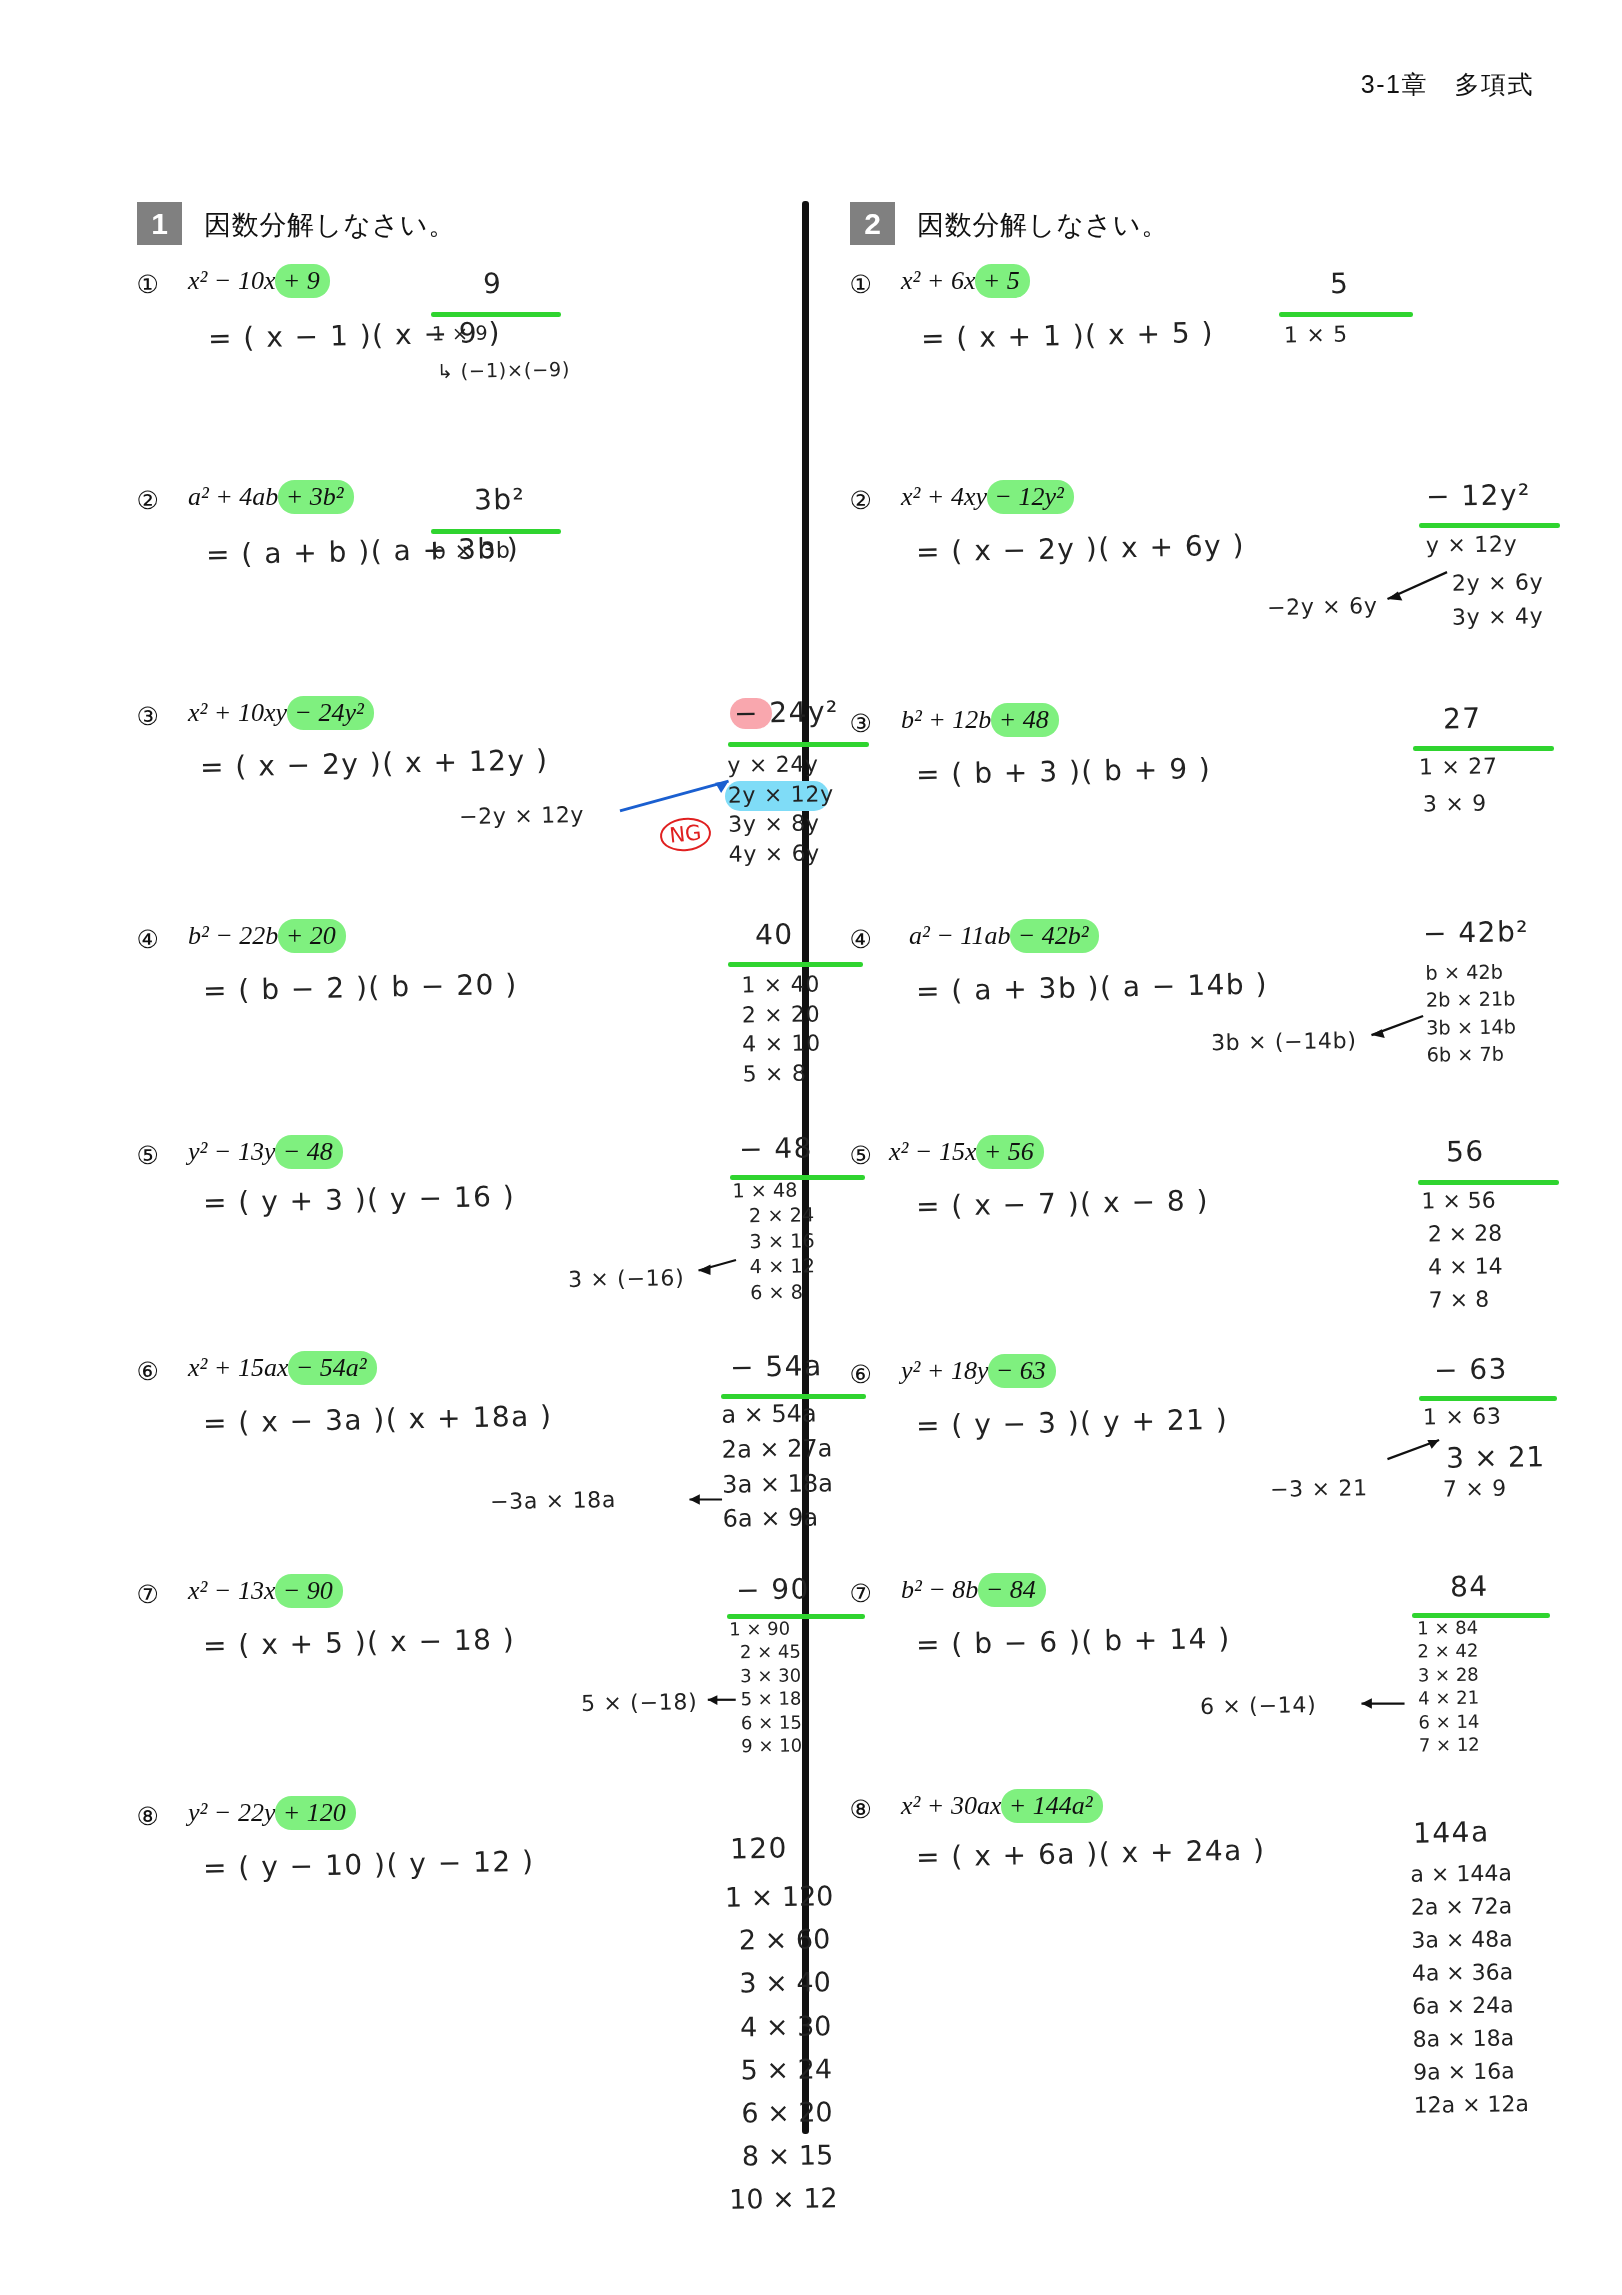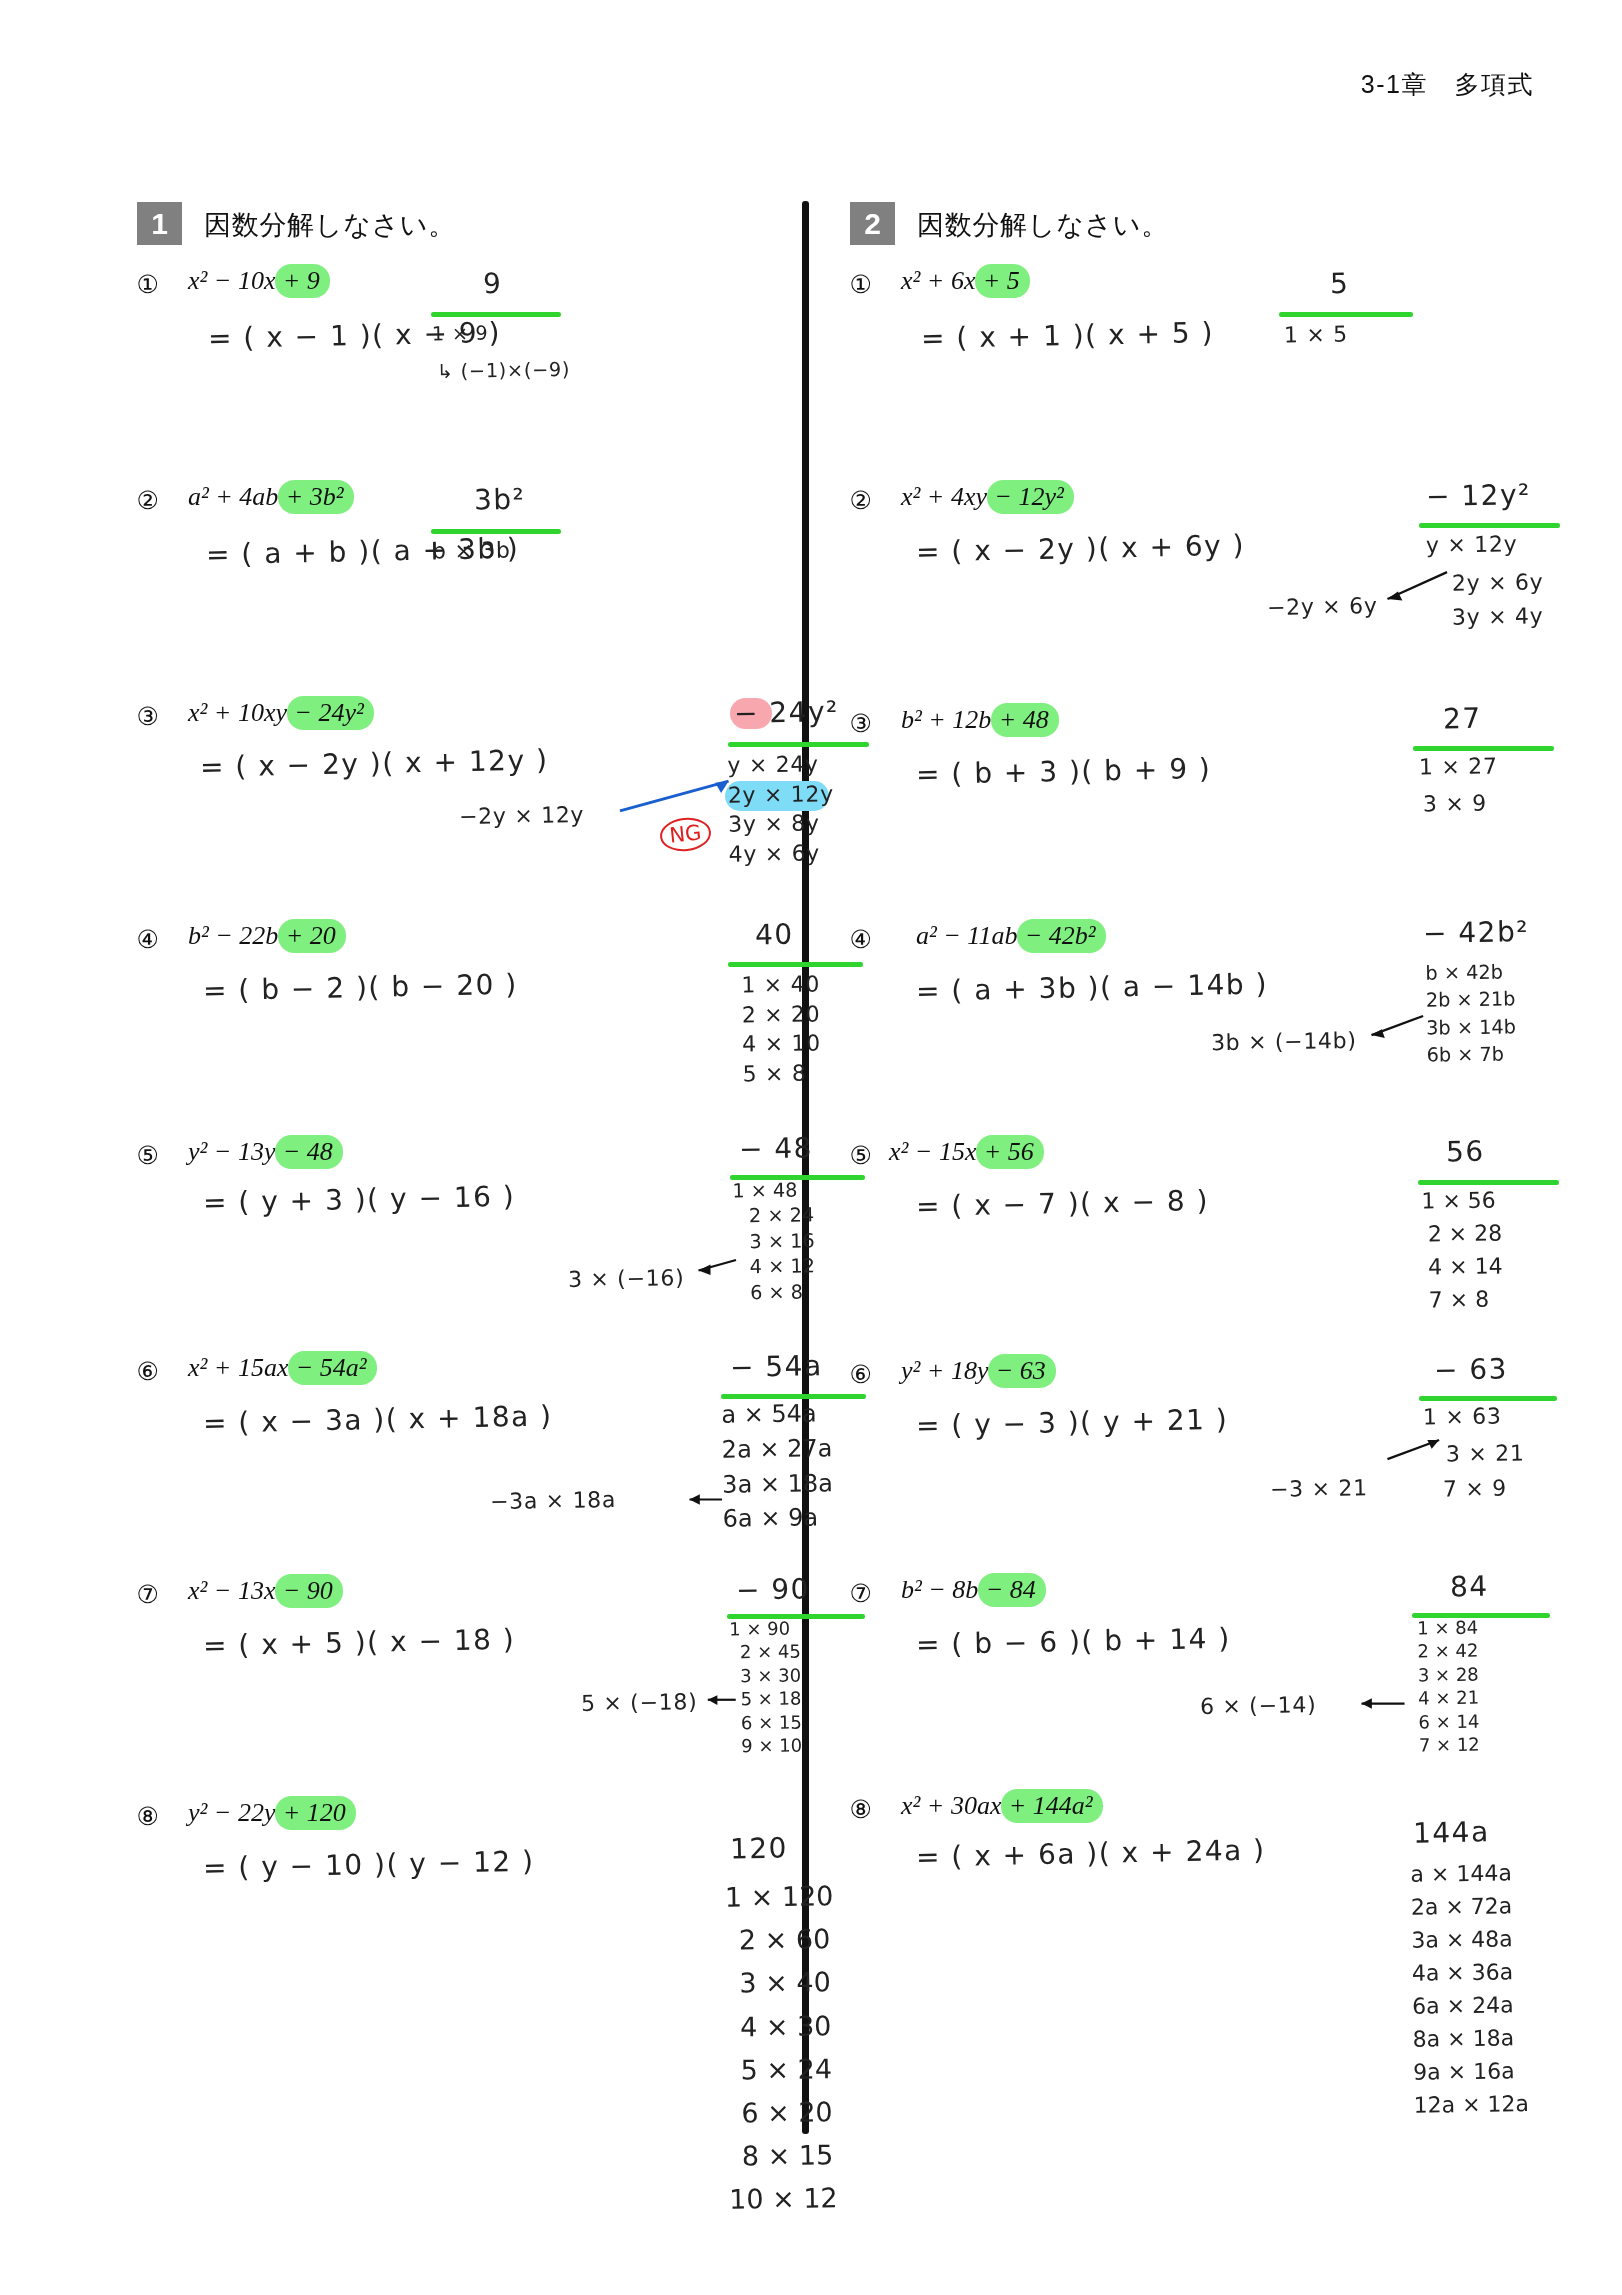--- a/index.html
+++ b/index.html
@@ -371,21 +371,21 @@
       </div>
       <div class="hw hw-ans" style="left:77px; top:55px;">= ( b + 3 )( b + 9 )</div>
       <div class="hw hw-ans" style="left:604px; top:1.5px;">27</div>
       <div class="green-rule" style="left:574px; top:46px; width:141px;"></div>
       <div class="hw hw-list" style="left:580px; top:52px;">1 × 27</div>
       <div class="hw hw-list" style="left:584px; top:89px;">3 × 9</div>
     </div>
 
     <div class="problem" style="height:216px">
       <div class="prob-num" style="left:10.4px; top:9px;">④</div>
-      <div class="expr" style="left:77px; top:4.5px;">
+      <div class="expr" style="left:70px; top:4.5px;">
         <span>a² − 11ab</span><span class="hl">− 42b²</span>
       </div>
       <div class="hw hw-ans" style="left:77px; top:55px;">= ( a + 3b )( a − 14b )</div>
       <div class="hw hw-ans" style="left:584px; top:0px;">− 42b²</div>
       <div class="hw" style="left:587px; top:43px; font-size:19.3px; line-height:1.42; transform:rotate(-0.8deg);">
         <div>b × 42b</div>
         <div>2b × 21b</div>
         <div>3b × 14b</div>
         <div>6b × 7b</div>
       </div>
@@ -414,21 +414,21 @@
 
     <div class="problem" style="height:219px">
       <div class="prob-num" style="left:10.4px; top:9px;">⑥</div>
       <div class="expr" style="left:62px; top:4.5px;">
         <span>y² + 18y</span><span class="hl">− 63</span>
       </div>
       <div class="hw hw-ans" style="left:77px; top:55px;">= ( y − 3 )( y + 21 )</div>
       <div class="hw hw-ans" style="left:595px; top:1.5px;">− 63</div>
       <div class="green-rule" style="left:580px; top:45px; width:138px;"></div>
       <div class="hw hw-list" style="left:584px; top:51px; font-size:22px;">1 × 63</div>
-      <div class="hw hw-list" style="left:607px; top:88px; font-size:22px;">3 × 21</div>
+      <div class="hw hw-list" style="left:607px; top:88px; font-size:28px;">3 × 21</div>
       <div class="hw hw-list" style="left:604px; top:123px; font-size:22px;">7 × 9</div>
       <div class="hw hw-note" style="left:431px; top:125px;">−3 × 21</div>
       <svg class="arrow-svg" style="left:547px; top:83px;" width="59" height="34" viewBox="0 0 80 46">
         <line x1="2" y1="34" x2="72" y2="8" stroke="#111" stroke-width="3"></line>
         <polygon points="72,8 56,8 62,20" fill="#111"></polygon>
       </svg>
     </div>
 
     <div class="problem" style="height:216px">
       <div class="prob-num" style="left:10.4px; top:9px;">⑦</div>

